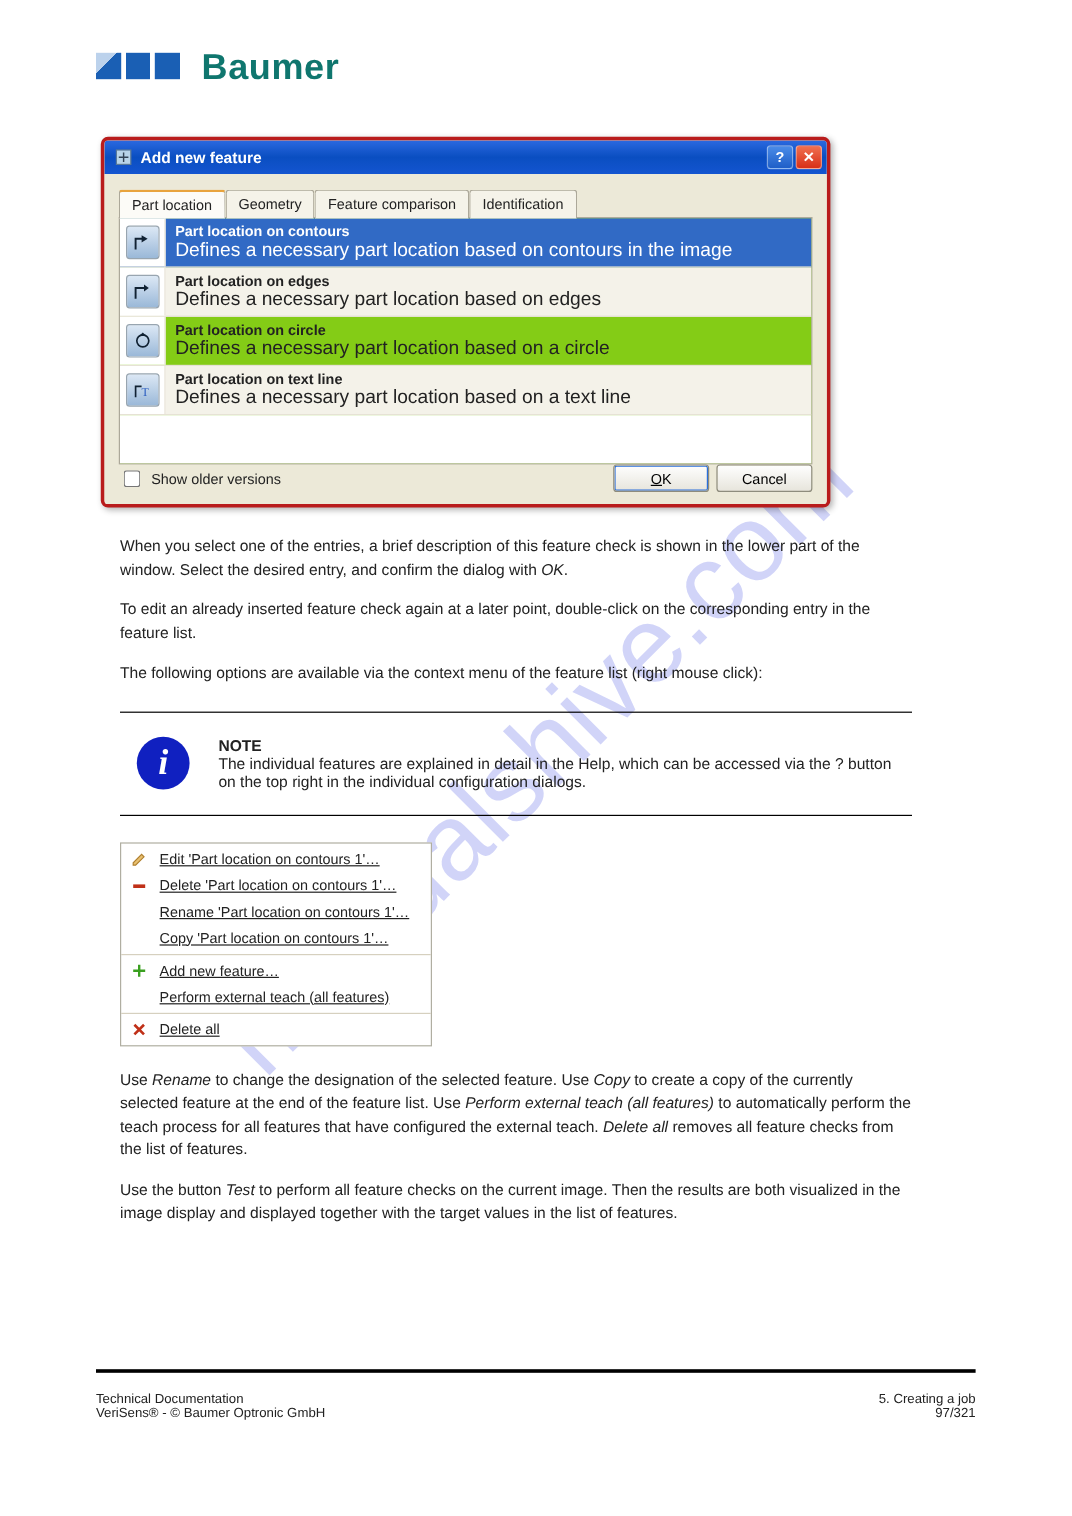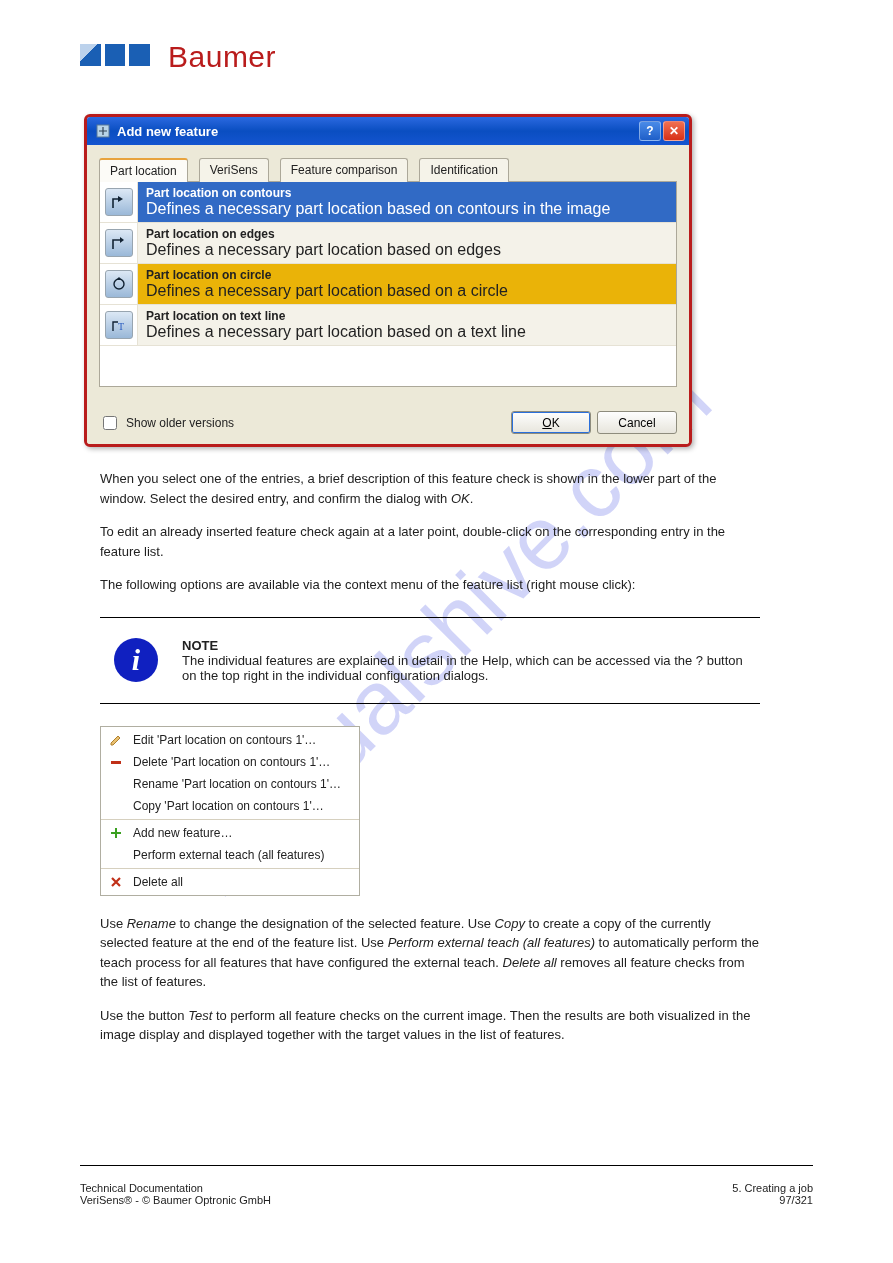--- a/index.html
+++ b/index.html
@@ -44,22 +44,22 @@
     gap: 4px;
   }
   .logo-mark span { display: inline-block; }
   .logo-sq {
     width: 22px;
     height: 22px;
     background: #1a5fb4;
   }
   .logo-text {
     font-size: 30px;
-    color: #b91c1c;
-    font-weight: 400;
+    color: #0f766e;
+    font-weight: 700;
     letter-spacing: 0.5px;
   }
   
   .dialog {
     width: 608px;
     border: 3px solid #b91c1c;
     border-radius: 6px;
     overflow: hidden;
     box-shadow: 2px 2px 5px rgba(0,0,0,0.3);
     background: #ece9d8;
@@ -92,21 +92,20 @@
   .tb-help { background: linear-gradient(#4a8be8,#1f5fc8); }
   .tb-close { background: linear-gradient(#f07050,#d83018); }
   .dialog-body {
     padding: 12px 12px 10px 12px;
     background: #ece9d8;
   }
   .tabs {
     display: flex;
     border-bottom: 1px solid #aca899;
     margin-bottom: -1px;
-    gap: 11px;
   }
   .tab {
     padding: 4px 10px;
     font-size: 12px;
     border: 1px solid #aca899;
     border-bottom: none;
     background: #f5f3e9;
     margin-right: 0;
     border-top-left-radius: 3px;
     border-top-right-radius: 3px;
@@ -129,21 +128,21 @@
     border-bottom: 1px solid #d6d0bf;
   }
   .feature-hdr .icon-col {
     width: 38px; border-right: 1px solid #d6d0bf;
     height: 22px;
   }
   .feature-hdr .label-col {
     flex: 1; text-align: center; font-weight: bold;
     font-size: 12px; line-height: 22px;
   }
-  .feature-list { background: #eab308; }
+  .feature-list { background: #84cc16; }
   .feature-row {
     display: flex;
     border-bottom: 1px solid #e6e2d5;
     min-height: 40px;
   }
   .feature-row.alt { background: #f4f2e9; }
   .feature-row.selected { background: #316ac5; color: #fff; }
   .feature-row .icon-col {
     width: 38px;
     display: flex; align-items: center; justify-content: center;
@@ -162,21 +161,21 @@
     flex: 1;
     padding: 4px 8px;
     font-size: 12px;
   }
   .feature-title { font-weight: bold; }
   .feature-desc { font-size: 16px; }
   .feature-area-spacer { height: 40px; background: #fff; }
   .dialog-footer {
     display: flex;
     align-items: center;
-    padding-top: 24px;
+    padding-top: 0;
   }
   .chk {
     display: flex; align-items: center; gap: 6px;
     font-size: 12px;
   }
   .chk input {
     width: 14px; height: 14px;
   }
   .dialog-footer .spacer { flex: 1; }
   .win-btn {
@@ -217,21 +216,21 @@
   .note-box .note-strong { font-weight: bold; }
   
   .context-menu {
     width: 260px;
     border: 1px solid #b0aea1;
     background: #fff;
     font-size: 12px;
     margin-left: 20px;
     margin-bottom: 18px;
   }
-  .cm-group { padding: 2px 0; border-top: 1px solid #d6d0bf; }
+  .cm-group { padding: 2px 0; border-top: 1px solid #d6d0bf; text-decoration: underline; }
   .cm-group:first-child { border-top: none; }
   .cm-item {
     display: flex; align-items: center;
     padding: 3px 8px 3px 6px;
     gap: 8px;
     min-height: 22px;
   }
   .cm-icon {
     width: 18px; height: 16px;
     display: inline-flex; align-items: center; justify-content: center;
@@ -241,21 +240,21 @@
     margin: 0 0 0 20px;
     width: 660px;
     font-size: 13px;
     line-height: 1.5;
   }
   .after-menu p { margin: 0 0 14px 0; }
   .after-menu .em { font-style: italic; }
   .page-footer {
     margin-top: 120px;
     padding-top: 16px;
-    border-top: 1px solid #000000;
+    border-top: 3px solid #000000;
     display: flex;
     font-size: 11px;
     color: #222;
   }
   .page-footer .left { flex: 1; }
   .page-footer .right { text-align: right; }
 </style>
 </head>
 <body>
 
@@ -282,21 +281,21 @@
         </span>
         <span class="titlebar-title">Add new feature</span>
         <div class="titlebar-buttons">
           <div class="tb-btn tb-help">?</div>
           <div class="tb-btn tb-close">✕</div>
         </div>
       </div>
       <div class="dialog-body">
         <div class="tabs">
           <div class="tab active">Part location</div>
-          <div class="tab">VeriSens</div>
+          <div class="tab">Geometry</div>
           <div class="tab">Feature comparison</div>
           <div class="tab">Identification</div>
         </div>
         <div class="tab-panel">
           <div class="feature-list">
             <div class="feature-row selected">
               <div class="icon-col">
                   <div class="feature-icon">
                     <svg width="18" height="18" viewBox="0 0 18 18">
                       <path d="M3 15 L3 6 L10 6" stroke="#123" stroke-width="1.6" fill="none"></path>

